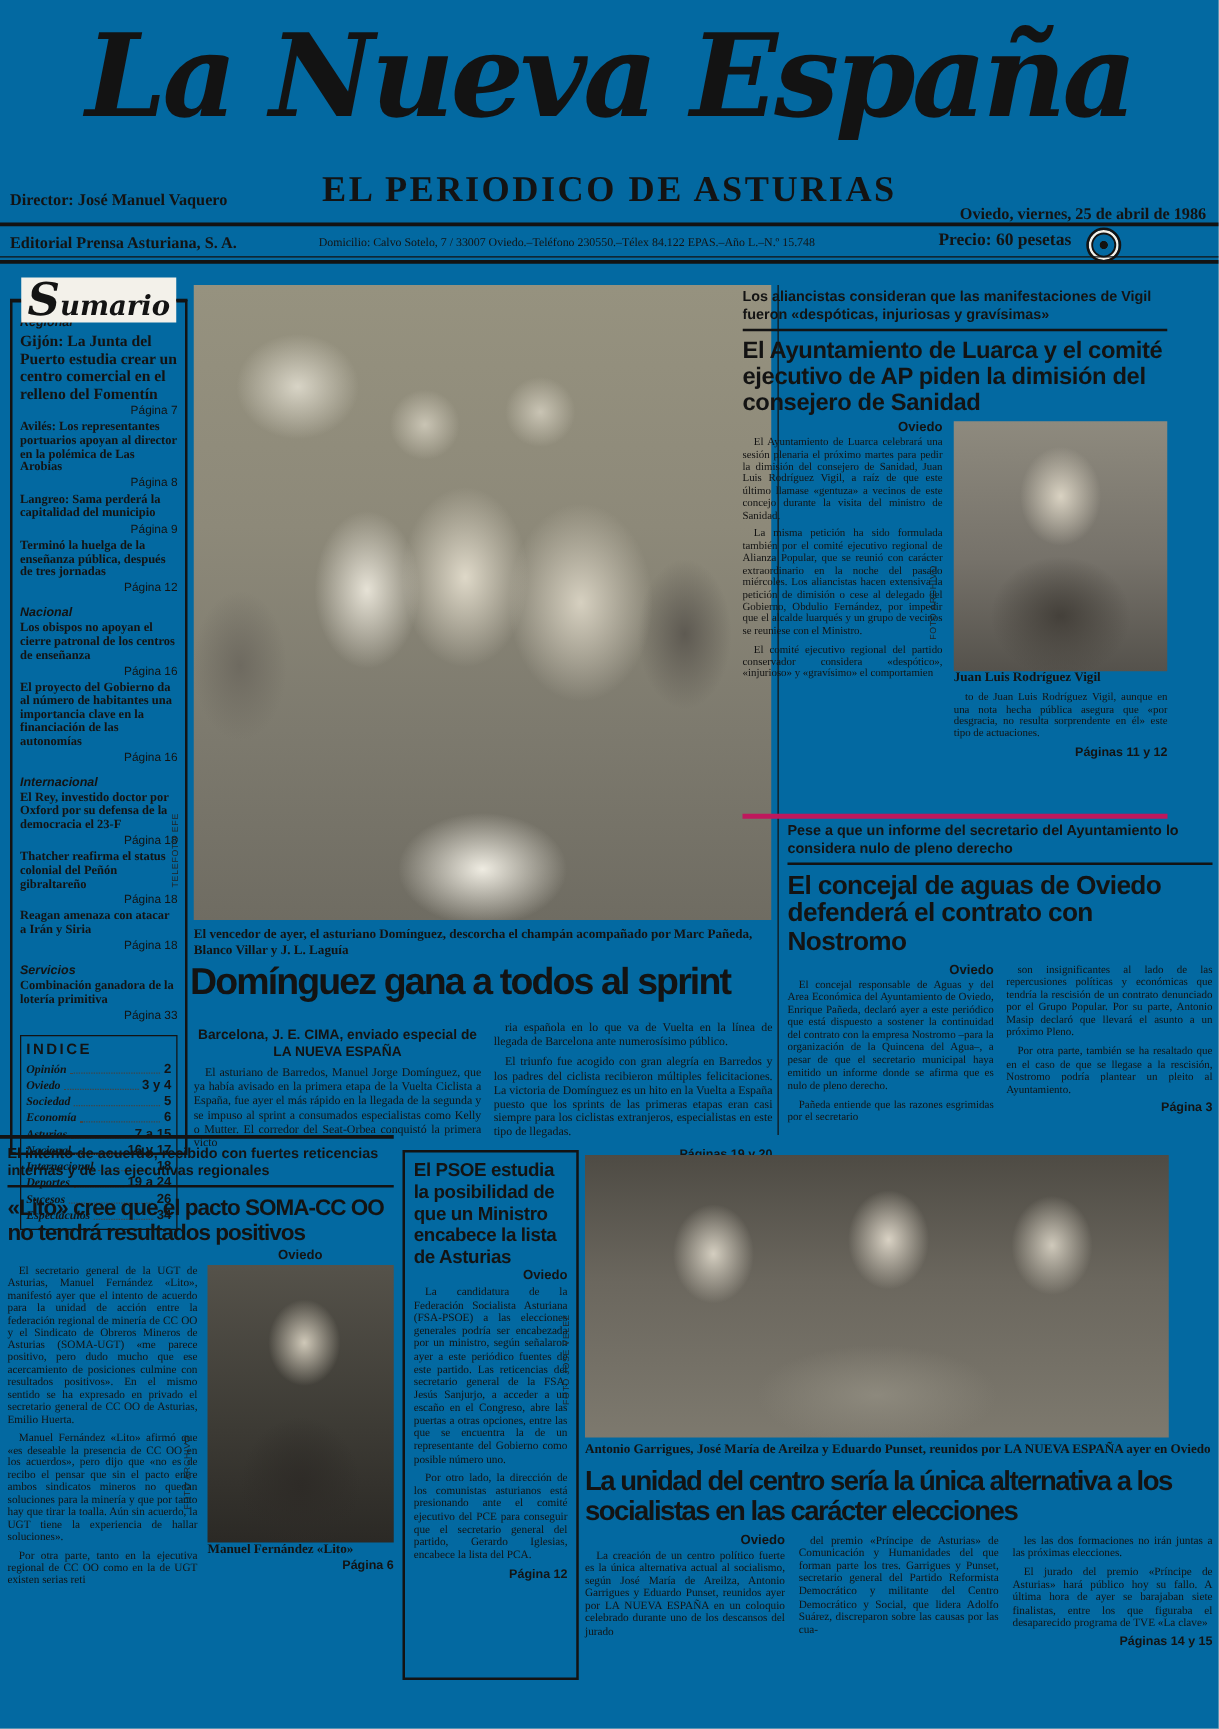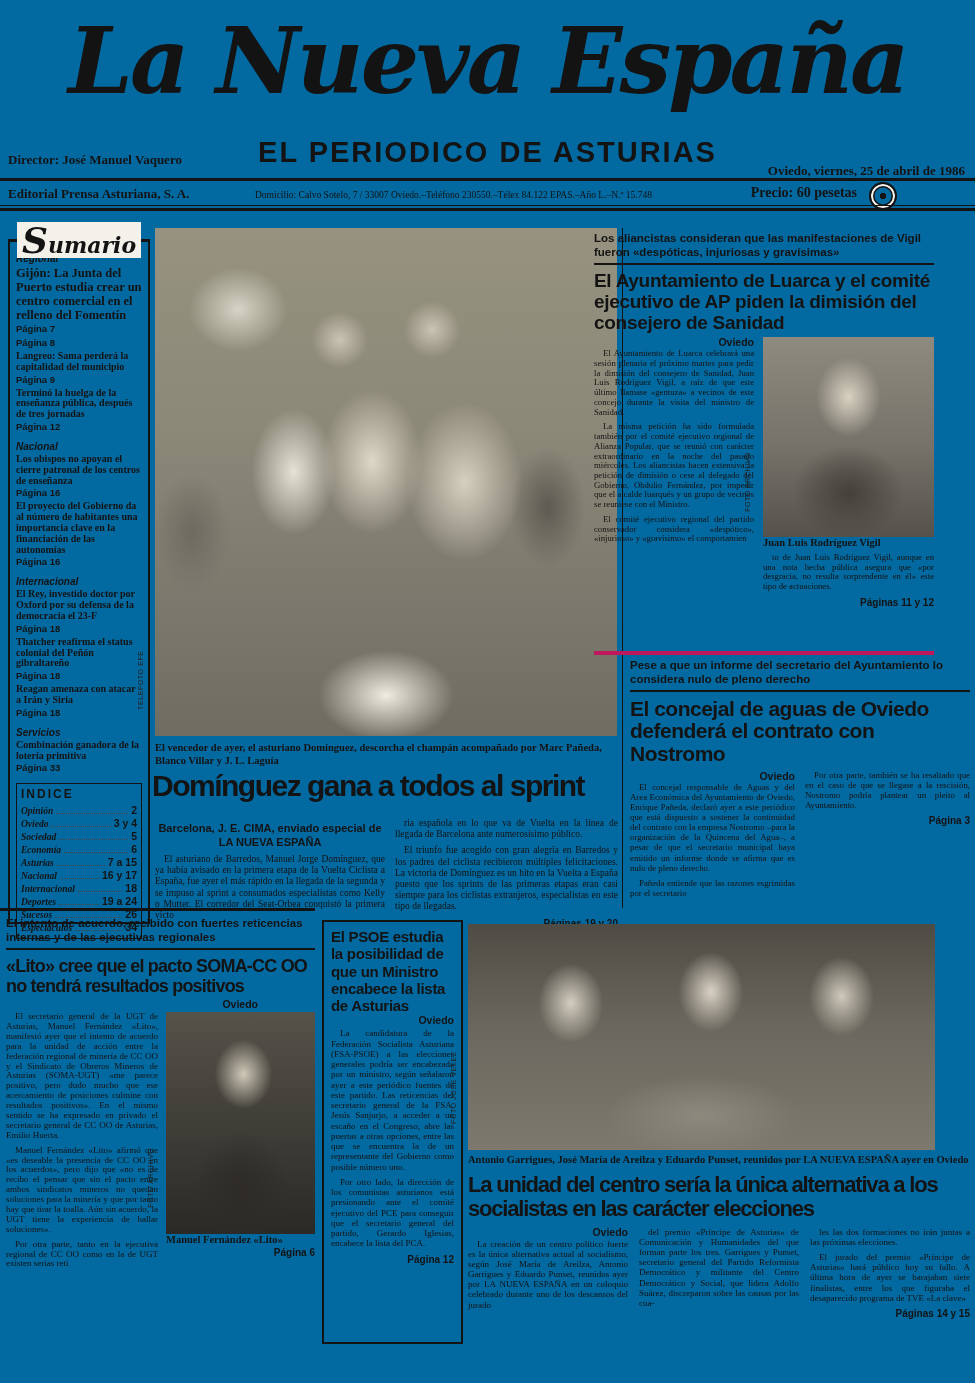--- a/index.html
+++ b/index.html
@@ -3,21 +3,21 @@
 <meta charset="utf-8">
 <style>
   html,body{margin:0;padding:0;background:#d8d5cd;}
   .page{position:relative;width:975px;height:1383px;background:#0369a1;overflow:hidden;
         color:#131313;font-family:"Liberation Serif",serif;}
   
   .m-title{position:absolute;top:4px;left:0;right:0;text-align:center;
            font-family:"DejaVu Serif",serif;font-style:italic;font-weight:bold;
            font-size:92px;letter-spacing:-3px;line-height:1.25;}
   .m-sub{position:absolute;top:136px;left:0;right:0;text-align:center;
-         font-family:Liberation Sans, sans-serif;font-weight:bold;font-size:29px;letter-spacing:2px;}
+         font-family:Liberation Serif, serif;font-weight:bold;font-size:29px;letter-spacing:2px;}
   .m-director{position:absolute;left:8px;top:152px;font-weight:bold;font-size:13px;}
   .m-date{position:absolute;right:10px;top:163px;font-weight:bold;font-size:13px;}
   .m-rule1{position:absolute;left:0;right:0;top:178px;height:3px;background:#131313;}
   .m-publisher{position:absolute;left:8px;top:186px;font-weight:bold;font-size:13px;}
   .m-address{position:absolute;left:255px;top:190px;font-size:9.5px;}
   .m-price{position:absolute;right:118px;top:185px;font-weight:bold;font-size:14px;}
   .emblem{position:absolute;right:78px;top:182px;width:24px;height:24px;border-radius:50%;
           border:2px solid #131313;
           box-shadow:inset 0 0 0 2px #f3f1ea, inset 0 0 0 3.5px #131313;
           background:radial-gradient(circle at 50% 50%, #131313 0 3px, transparent 3.5px);}
@@ -41,21 +41,21 @@
   .sumario-title{position:absolute;top:-20px;left:-2px;right:-2px;display:flex;align-items:center;}
   .tline{flex:1;height:2px;background:#131313;}
   .sumario-title-text{display:inline-block;background:#f3f1ea;padding:0 5px;
                       font-family:"DejaVu Serif",serif;font-style:italic;font-weight:bold;font-size:22px;line-height:1;}
   .sumario-title-text::first-letter{font-size:36px;}
   .s-section{margin-top:9px;}
   .s-heading{font-family:"Liberation Sans",sans-serif;font-style:italic;font-weight:bold;font-size:10px;margin-bottom:2px;}
   .s-item{margin-bottom:3px;}
   .s-item-text{font-weight:bold;font-size:10px;line-height:1.08;}
   .s-item.big .s-item-text{font-size:12.5px;line-height:1.12;}
-  .s-page{font-family:"Liberation Sans",sans-serif;font-weight:bold;font-size:9.5px;margin-top:1px;}
+  .s-page{font-family:"Liberation Sans",sans-serif;font-weight:normal;font-size:9.5px;text-align:right;margin-top:1px;}
   .indice{border:1.5px solid #131313;margin-top:10px;padding:3px 4px 5px;}
   .i-title{font-family:"Liberation Sans",sans-serif;font-weight:bold;font-size:12px;
            letter-spacing:2px;text-align:left;margin-bottom:3px;}
   .i-row{display:flex;align-items:flex-end;margin-top:1px;}
   .i-label{font-style:italic;font-weight:bold;font-size:9.5px;white-space:nowrap;}
   .i-dots{flex:1;border-bottom:1px dotted #444;margin:0 3px 2px;}
   .i-page{font-family:"Liberation Sans",sans-serif;font-weight:bold;font-size:10.5px;white-space:nowrap;}
   
   .main-photo{position:absolute;left:155px;top:228px;width:462px;height:508px;
     background:
@@ -147,20 +147,21 @@
       <span class="tline"></span>
     </div>
 
     <div class="s-section">
       <div class="s-heading">Regional</div>
       <div class="s-item big">
         <div class="s-item-text">Gijón: La Junta del Puerto estudia crear un centro comercial en el relleno del Fomentín</div>
         <div class="s-page">Página 7</div>
       </div>
       <div class="s-item">
+        <div class="s-item-text">Avilés: Los representantes portuarios apoyan al director en la polémica de Las Arobias</div>
         <div class="s-page">Página 8</div>
       </div>
       <div class="s-item">
         <div class="s-item-text">Langreo: Sama perderá la capitalidad del municipio</div>
         <div class="s-page">Página 9</div>
       </div>
       <div class="s-item">
         <div class="s-item-text">Terminó la huelga de la enseñanza pública, después de tres jornadas</div>
         <div class="s-page">Página 12</div>
       </div>
@@ -301,20 +302,21 @@
   <div class="nostromo">
     <div class="kicker">Pese a que un informe del secretario del Ayuntamiento lo considera nulo de pleno derecho</div>
     <div class="headline">El concejal de aguas de Oviedo defenderá el contrato con Nostromo</div>
     <div class="nostromo-cols">
       <div class="bodytext">
         <div class="dateline">Oviedo</div>
         <p>El concejal responsable de Aguas y del Area Económica del Ayuntamiento de Oviedo, Enrique Pañeda, declaró ayer a este periódico que está dispuesto a sostener la continuidad del contrato con la empresa Nostromo –para la organización de la Quincena del Agua–, a pesar de que el secretario municipal haya emitido un informe donde se afirma que es nulo de pleno derecho.</p>
         <p>Pañeda entiende que las razones esgrimidas por el secretario</p>
       </div>
       <div class="bodytext">
+        <p>son insignificantes al lado de las repercusiones políticas y económicas que tendría la rescisión de un contrato denunciado por el Grupo Popular. Por su parte, Antonio Masip declaró que llevará el asunto a un próximo Pleno.</p>
         <p>Por otra parte, también se ha resaltado que en el caso de que se llegase a la rescisión, Nostromo podría plantear un pleito al Ayuntamiento.</p>
         <div class="pageref">Página 3</div>
       </div>
     </div>
   </div>
 
   <div class="bottom-rule"></div>
   <div class="lito">
     <div class="kicker">El intento de acuerdo, recibido con fuertes reticencias internas y de las ejecutivas regionales</div>
     <div class="headline">«Lito» cree que el pacto SOMA-CC OO no tendrá resultados positivos</div>

